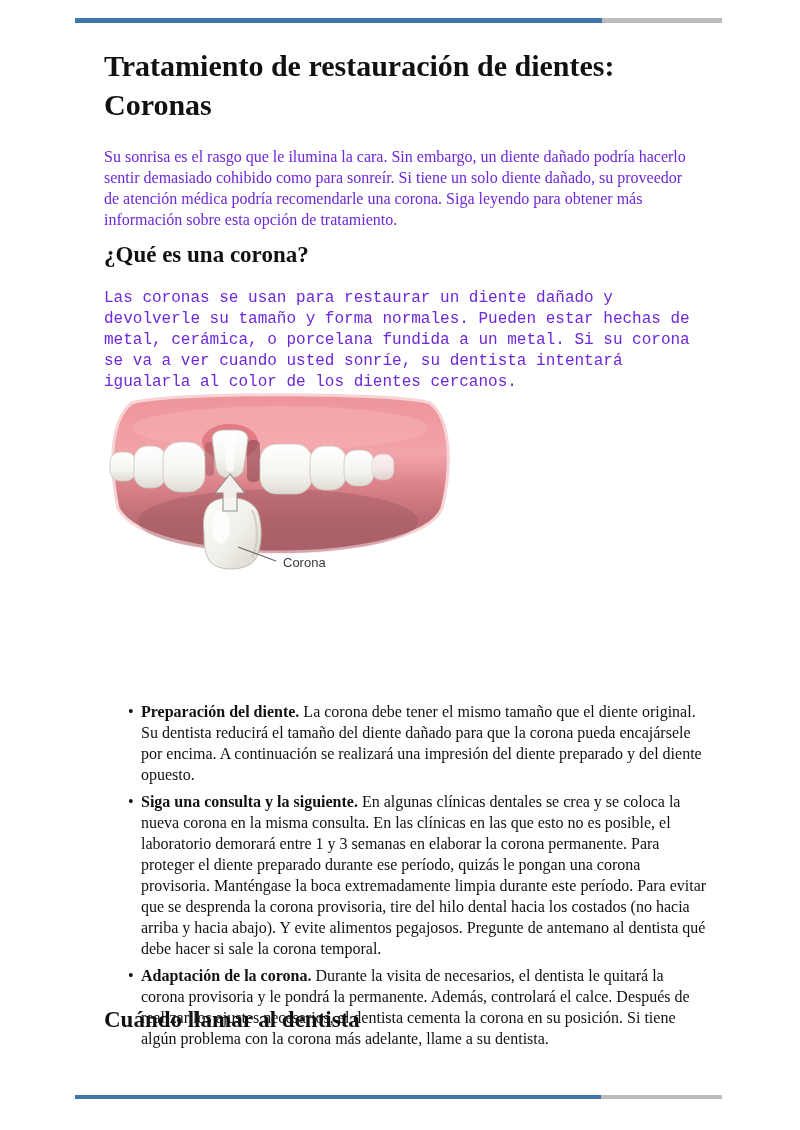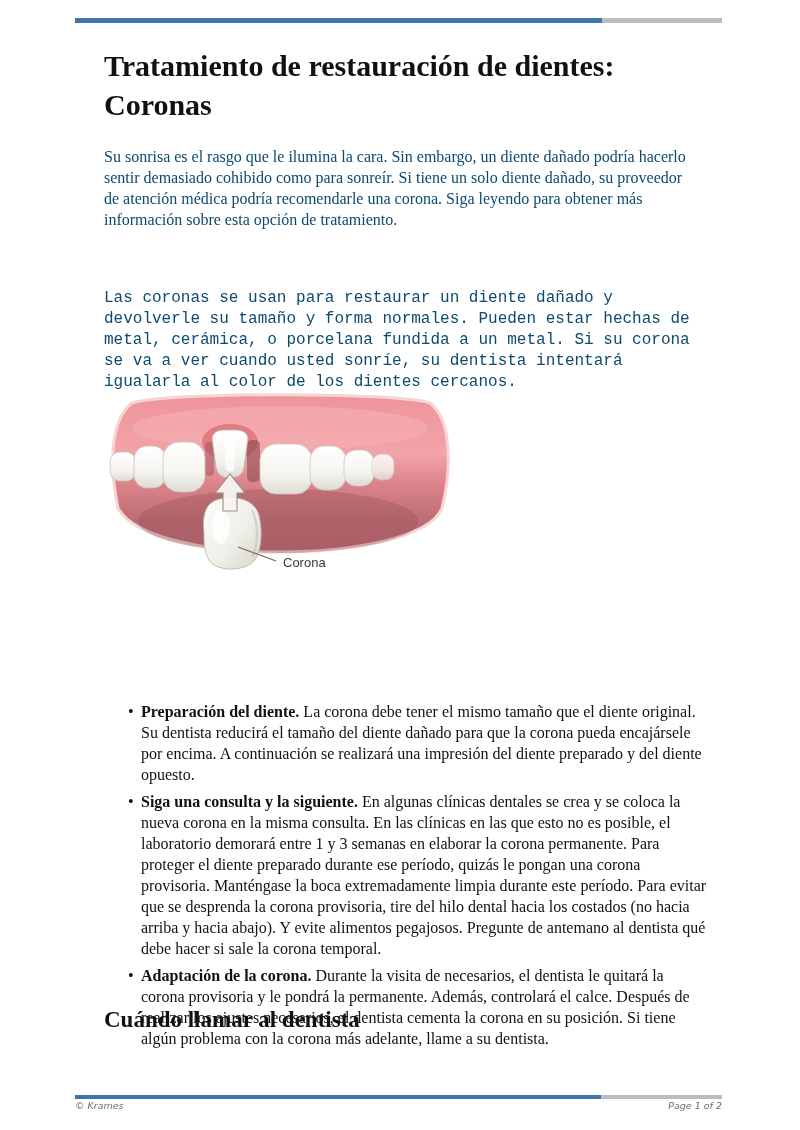--- a/index.html
+++ b/index.html
@@ -24,21 +24,21 @@
   .footbar .seg-blue { width: 526px; }
   .footbar .seg-gray { width: 121px; }
 
   
   .doc-title {
     position: absolute; left: 104px; top: 46px; width: 620px;
     font-size: 30px; line-height: 39px; font-weight: bold; color: #111;
   }
   .body-text {
     position: absolute; left: 104px; width: 596px;
-    font-size: 16px; line-height: 21px; color: #0c4a6e;
+    font-size: 16px; line-height: 21px; color: #6d28d9;
   }
   .intro { top: 146px; }
   .h2 {
     position: absolute; left: 104px; width: 620px;
     font-size: 23px; line-height: 28px; font-weight: bold; color: #111;
   }
   .h-what { top: 241px; }
   .p-what { top: 288px; font-family: Liberation Mono, monospace; }
   .h-expect { top: 613px; }
   .p-lead { top: 660px; }
@@ -86,20 +86,21 @@
 
   <div class="rulebar topbar">
     <div class="seg-blue" style="background:#3e76ab"></div>
     <div class="seg-gray" style="background:#bcbcbc"></div>
   </div>
 
   <h1 class="doc-title">Tratamiento de restauración de dientes: Coronas</h1>
 
   <p class="body-text intro">Su sonrisa es el rasgo que le ilumina la cara. Sin embargo, un diente dañado podría hacerlo sentir demasiado cohibido como para sonreír. Si tiene un solo diente dañado, su proveedor de atención médica podría recomendarle una corona. Siga leyendo para obtener más información sobre esta opción de tratamiento.</p>
 
+  <h2 class="h2 h-what">¿Qué es una corona?</h2>
   <p class="body-text p-what">Las coronas se usan para restaurar un diente dañado y devolverle su tamaño y forma normales. Pueden estar hechas de metal, cerámica, o porcelana fundida a un metal. Si su corona se va a ver cuando usted sonríe, su dentista intentará igualarla al color de los dientes cercanos.</p>
 
   <div class="figure-wrap">
     <svg width="360" height="212" viewBox="0 0 360 212" xmlns="http://www.w3.org/2000/svg">
       <defs>
         <linearGradient id="gumGrad" x1="0" y1="0" x2="0" y2="1">
           <stop offset="0" stop-color="#ee929a"></stop>
           <stop offset="0.38" stop-color="#f2a3a8"></stop>
           <stop offset="0.56" stop-color="#dd8289"></stop>
           <stop offset="0.8" stop-color="#bb6a71"></stop>
@@ -172,18 +173,14 @@
     </li>
   </ul>
 
   <h2 class="h2 h-call">Cuándo llamar al dentista</h2>
 
   <div class="rulebar footbar">
     <div class="seg-blue" style="background:#3e76ab"></div>
     <div class="seg-gray" style="background:#bcbcbc"></div>
   </div>
 
-  <div class="footrow">
-    <span>© Krames</span>
-    <span>Page 1 of 2</span>
-  </div>
 
 </div>
 
 </body></html>

